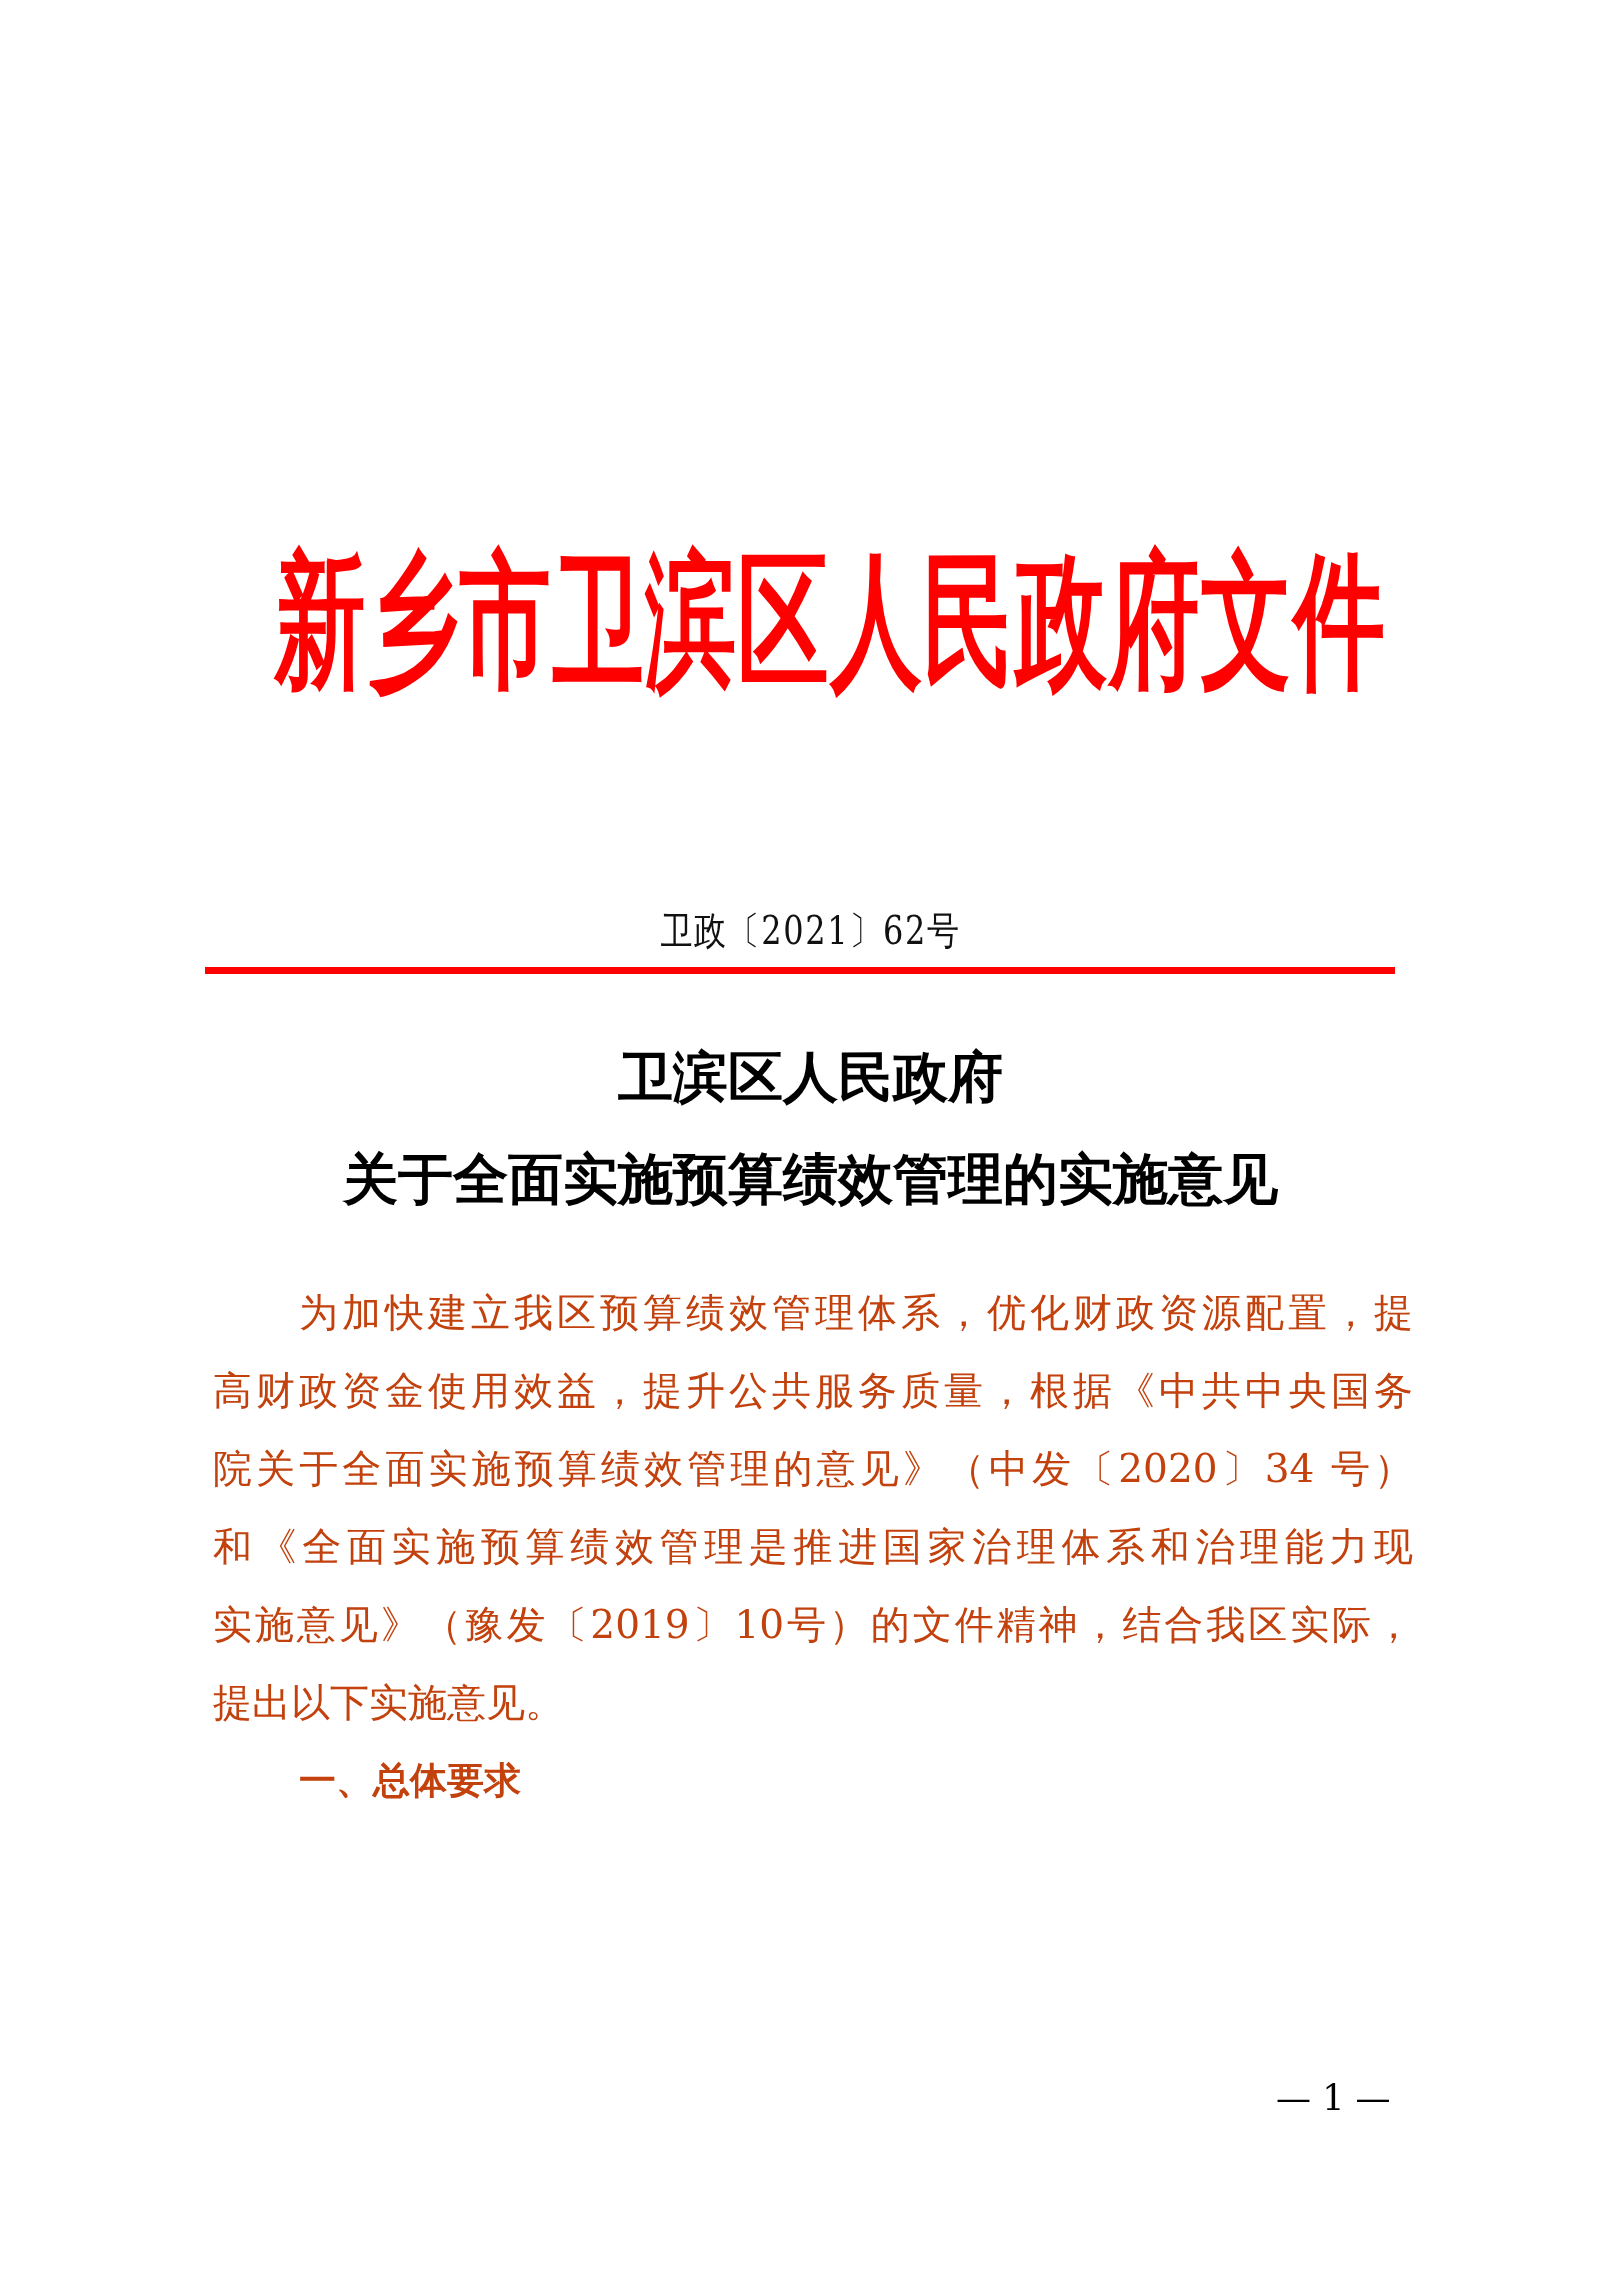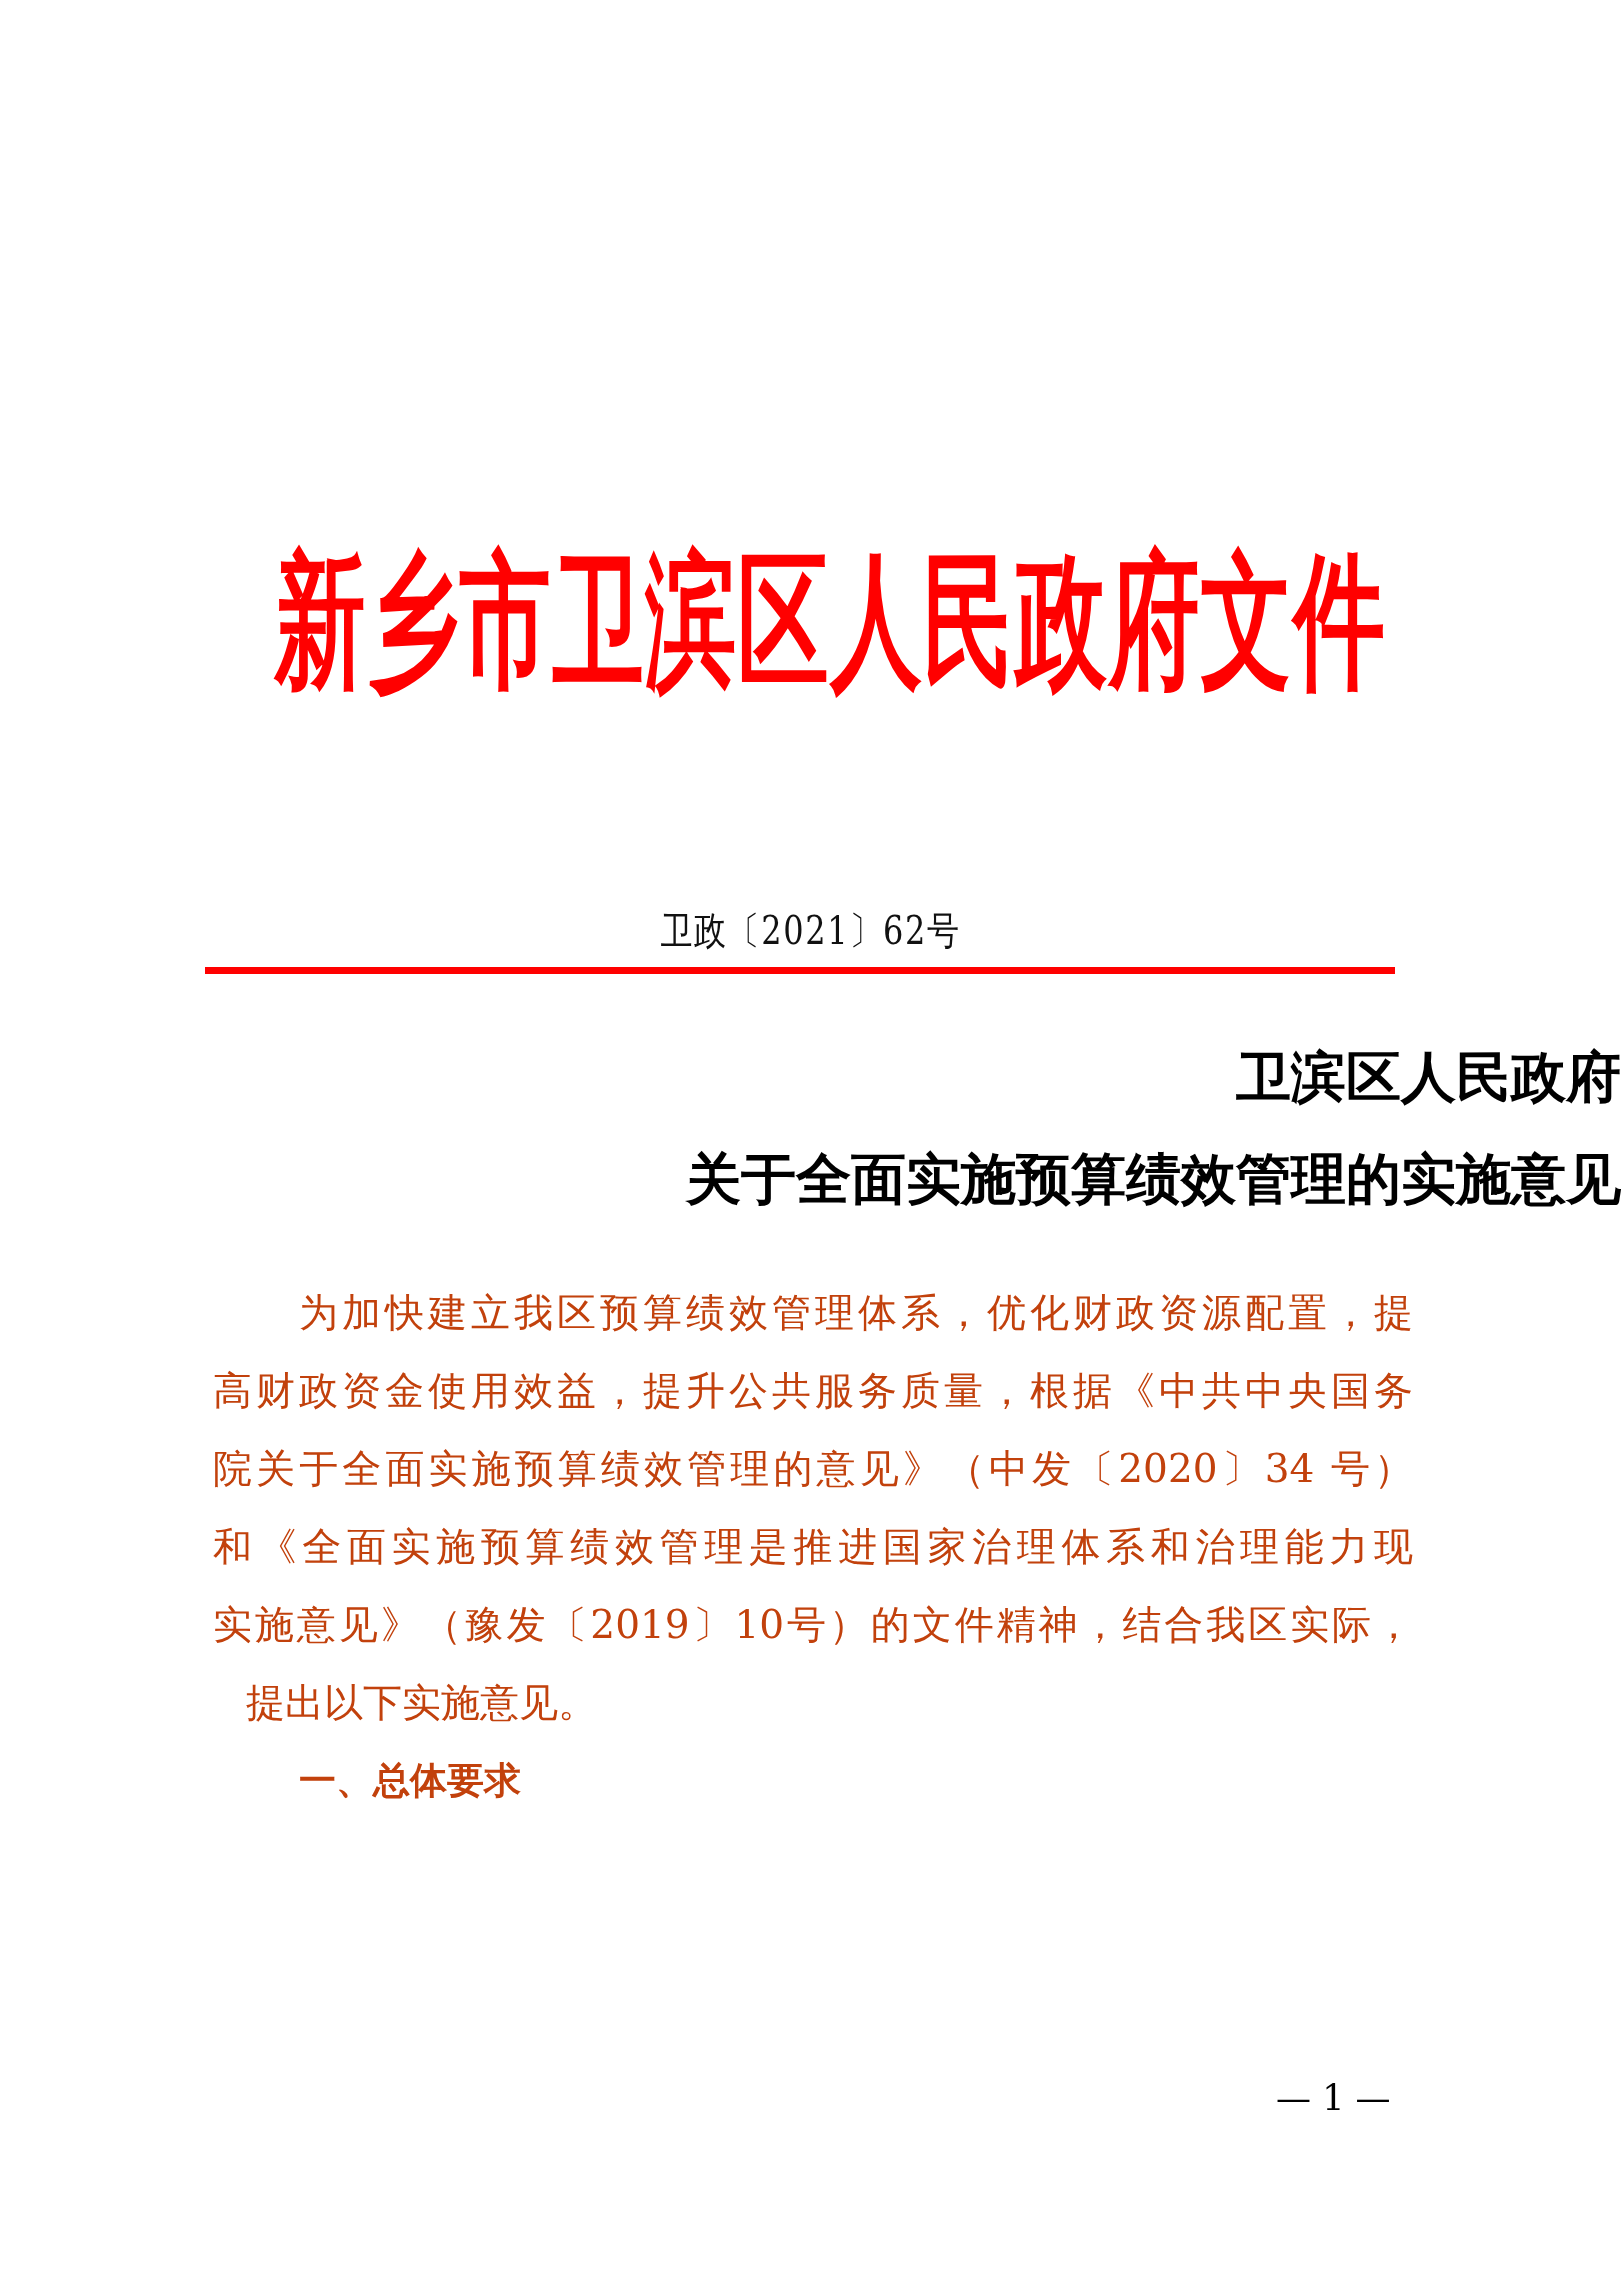--- a/index.html
+++ b/index.html
@@ -15,33 +15,33 @@
   .red-head span.ch { display: inline-block; width: 92px; text-align: center; transform: scaleX(0.62); transform-origin: center; }
 
   .docno {
     position: absolute; left: 0; width: 1621px; top: 904px; text-align: center;
     font-family: "DejaVu Serif", serif; font-size: 39px; color: #111; letter-spacing: 2px;
     transform: scaleX(0.82);
   }
   .red-rule { position: absolute; left: 205px; width: 1190px; top: 967px; height: 6.9px; background: #ff0000; }
 
   .title {
-    position: absolute; left: 0; width: 1621px; text-align: right;
+    position: absolute; left: 0; width: 1621px; text-align: center;
     font-family: "DejaVu Serif", serif; font-weight: bold; color: #000;
     font-size: 55px; line-height: 63px; white-space: nowrap;
   }
   .title.l1 { top: 1045px; }
   .title.l2 { top: 1127px; margin-top: 20px; }
 
   .body {
     position: absolute; left: 213px; width: 1200px; top: 1274px;
     font-family: "DejaVu Serif", serif; font-size: 39px; color: #c2410c;
   }
   .line { height: 78px; line-height: 78px; white-space: nowrap; text-align: justify; text-align-last: justify; }
-  .line.last { text-align-last: left; margin-left: 33px; }
+  .line.last { text-align-last: left; }
   .line.indent { padding-left: 86px; }
   .heading { height: 78px; line-height: 78px; padding-left: 86px; font-family: "DejaVu Sans", sans-serif; font-weight: bold; font-size: 37px; }
 
   .pageno {
     position: absolute; left: 1276px; top: 2078px; width: 147px;
     font-family: "DejaVu Serif", serif; font-size: 35px; color: #000; white-space: nowrap;
   }
 </style>
 </head>
 <body>

